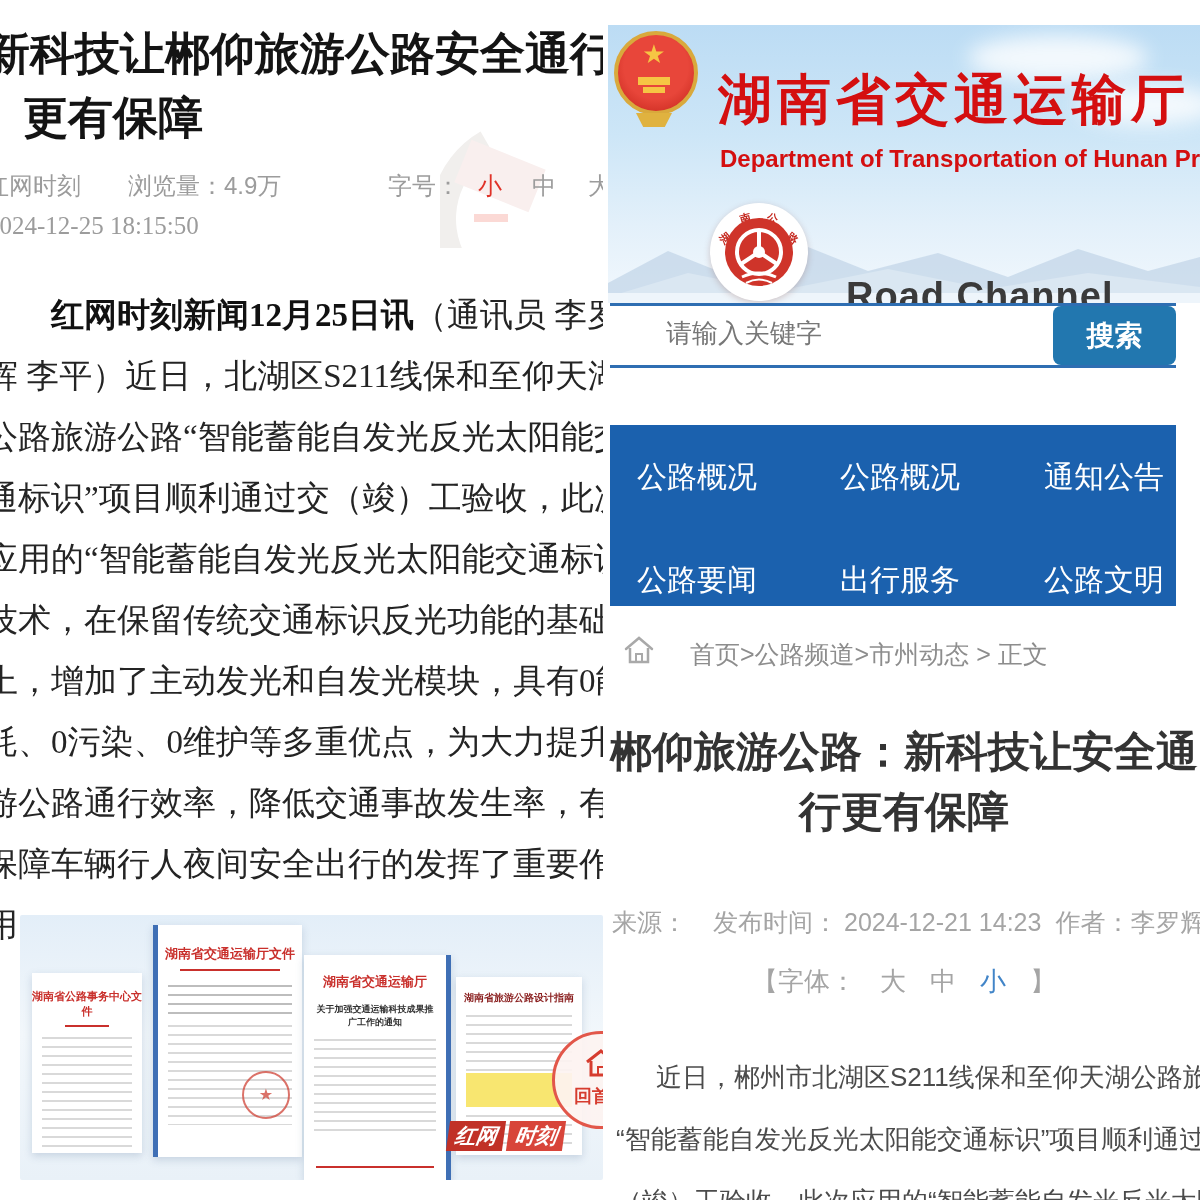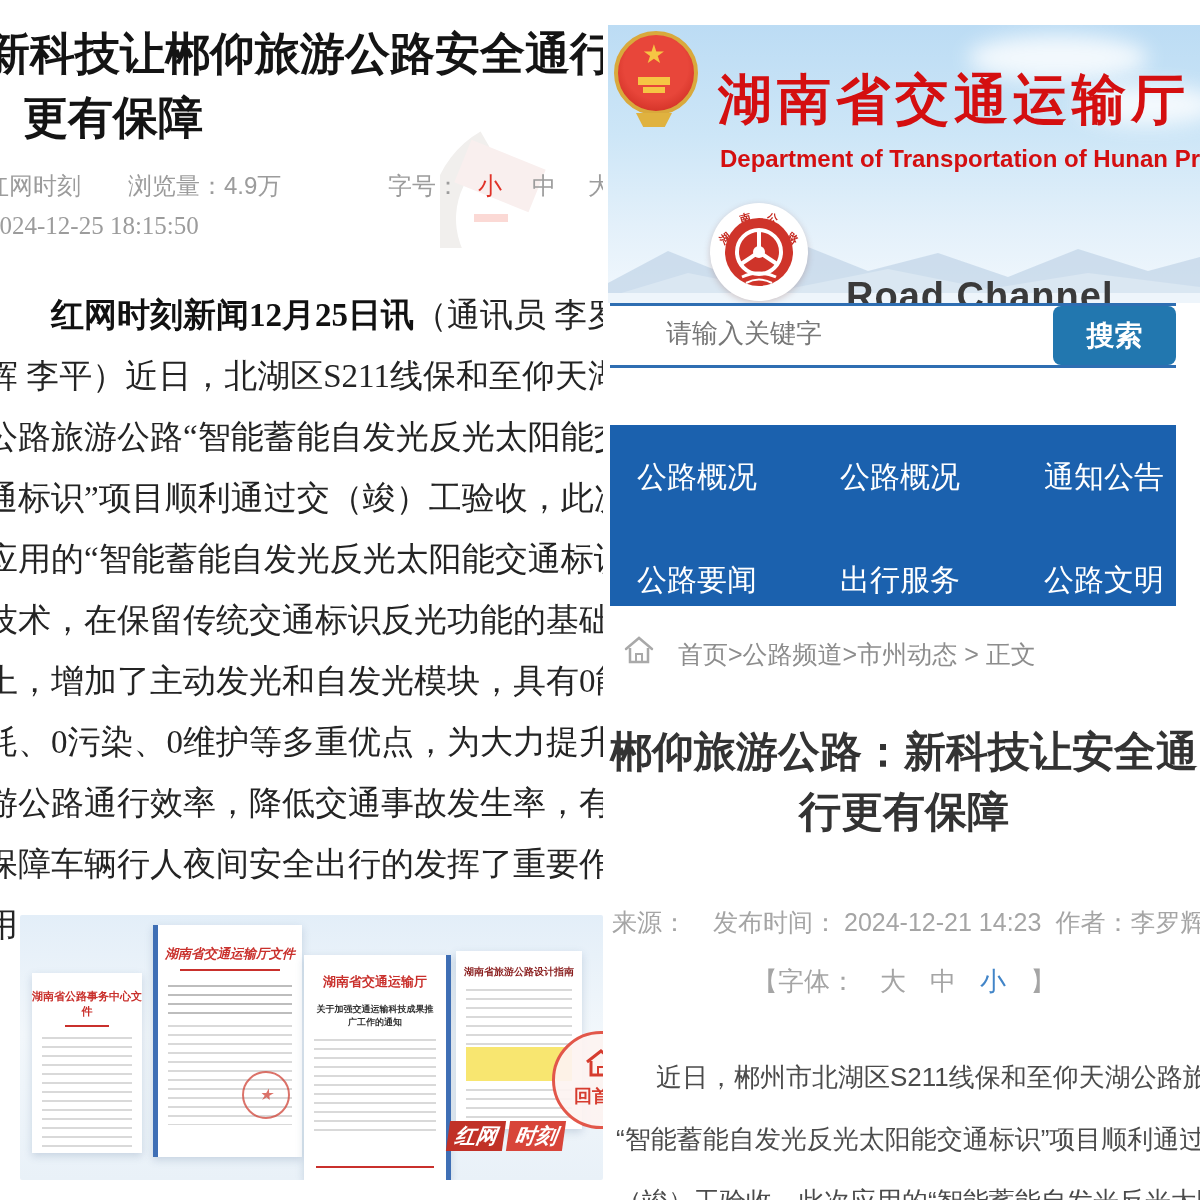--- a/index.html
+++ b/index.html
@@ -38,27 +38,27 @@
   
   .photo{position:absolute;left:20px;top:915px;width:583px;height:265px;overflow:hidden;border-radius:2px;
          background:linear-gradient(180deg,#e3eef8 0%,#f2f7fb 45%,#e9f1f8 100%);}
   .doc{position:absolute;background:#fff;box-shadow:0 3px 8px rgba(70,100,140,.22);}
   .doc .dt{font-weight:bold;text-align:center;}
   .rule{height:2px;background:#c9302c;margin:6px auto 0;}
   .bars{margin:10px 10px 0;background:repeating-linear-gradient(180deg,#d9d9d9 0 2px,transparent 2px 9px);}
   .bars.dark{background:repeating-linear-gradient(180deg,#bdbdbd 0 2px,transparent 2px 9px);}
   .doc1{left:12px;top:58px;width:110px;height:180px;}
   .doc1 .dt{font-size:11px;color:#c9302c;margin-top:16px;}
-  .doc2{left:133px;top:10px;width:144px;height:232px;border-left:5px solid #3f6fb5;font-style:italic;}
+  .doc2{left:133px;top:10px;width:144px;height:232px;border-left:5px solid #3f6fb5;}
   .doc2 .dt{font-size:13px;color:#c9302c;margin-top:20px;}
   .doc3{left:284px;top:40px;width:142px;height:225px;border-right:5px solid #3f6fb5;}
   .doc3 .dt{font-size:13px;color:#c9302c;margin-top:18px;}
   .doc3 .sub{font-size:9px;color:#333;font-weight:bold;text-align:center;margin:12px 10px 0;line-height:13px;}
   .doc3 .brule{position:absolute;left:12px;right:12px;bottom:12px;height:2px;background:#c9302c;}
-  .doc4{left:436px;top:36px;width:126px;height:178px;}
+  .doc4{left:436px;top:62px;width:126px;height:178px;}
   .doc4 .dt{font-size:10px;color:#8a1f1f;margin-top:14px;}
   .hl{position:absolute;left:10px;right:10px;top:96px;height:34px;background:#f7e257;opacity:.85;}
   .stamp{position:absolute;right:12px;bottom:38px;width:44px;height:44px;border:2px solid #d04438;border-radius:50%;opacity:.75;color:#d04438;font-size:16px;text-align:center;line-height:44px;}
   .home-btn{position:absolute;left:532px;top:116px;width:92px;height:92px;border:3px solid #e2574a;border-radius:50%;
             background:rgba(253,243,241,.92);text-align:center;}
   .home-btn .t{color:#d63c2f;font-weight:bold;font-size:18px;margin-top:2px;}
   .rw-logo{position:absolute;left:428px;top:206px;display:flex;gap:4px;transform:skewX(-8deg);}
   .rw-logo div{width:56px;height:30px;color:#fff;font-weight:bold;font-size:21px;line-height:30px;text-align:center;font-style:italic;}
   .rw-a{background:#c13127;}
   .rw-b{background:#d8453a;}
@@ -95,21 +95,21 @@
   .mag{position:absolute;left:18px;top:15px;}
   .search-btn{position:absolute;right:0;top:0;width:123px;height:59px;background:#2277af;border:none;
               border-radius:8px;color:#fff;font-size:28px;font-weight:600;cursor:pointer;font-family:Liberation Sans, sans-serif;}
 
   .nav{position:absolute;left:2px;top:425px;width:566px;height:181px;background:#1b61ae;}
   .nav span{position:absolute;color:#fff;font-size:30px;line-height:40px;white-space:nowrap;cursor:pointer;}
   .n0{left:27px;top:32px;}  .n1{left:230px;top:32px;}  .n2{left:434px;top:32px;}
   .n3{left:27px;top:135px;} .n4{left:230px;top:135px;} .n5{left:434px;top:135px;}
 
   .bcrumb{position:absolute;left:14px;top:634px;height:36px;}
-  .bcrumb .txt{position:absolute;left:56px;top:4px;font-size:25px;color:#8d8d8d;white-space:nowrap;text-align:center;}
+  .bcrumb .txt{position:absolute;left:68px;top:4px;font-size:25px;color:#8d8d8d;white-space:nowrap;text-align:center;}
 
   .r-title{position:absolute;left:0;top:722px;width:592px;text-align:center;font-size:42px;line-height:60px;font-weight:bold;color:#333;}
   .r-meta{position:absolute;left:4px;top:906px;width:588px;font-size:25px;color:#a5a5a5;white-space:nowrap;}
   .r-meta .gap1{margin-left:26px;} .r-meta .gap2{margin-left:6px;} .r-meta .gap3{margin-left:14px;}
   .r-fontrow{position:absolute;left:0;top:964px;width:592px;text-align:center;font-size:26px;color:#a5a5a5;}
   .r-fontrow span{margin:0 12px;}
   .r-fontrow .lnk{color:#4285c8;cursor:pointer;}
   .r-body{position:absolute;left:8px;top:1046px;width:578px;}
   .r-body .rl{height:62px;line-height:62px;font-size:26px;color:#4b4b4b;white-space:nowrap;}
   .r-body .indent{padding-left:40px;}

